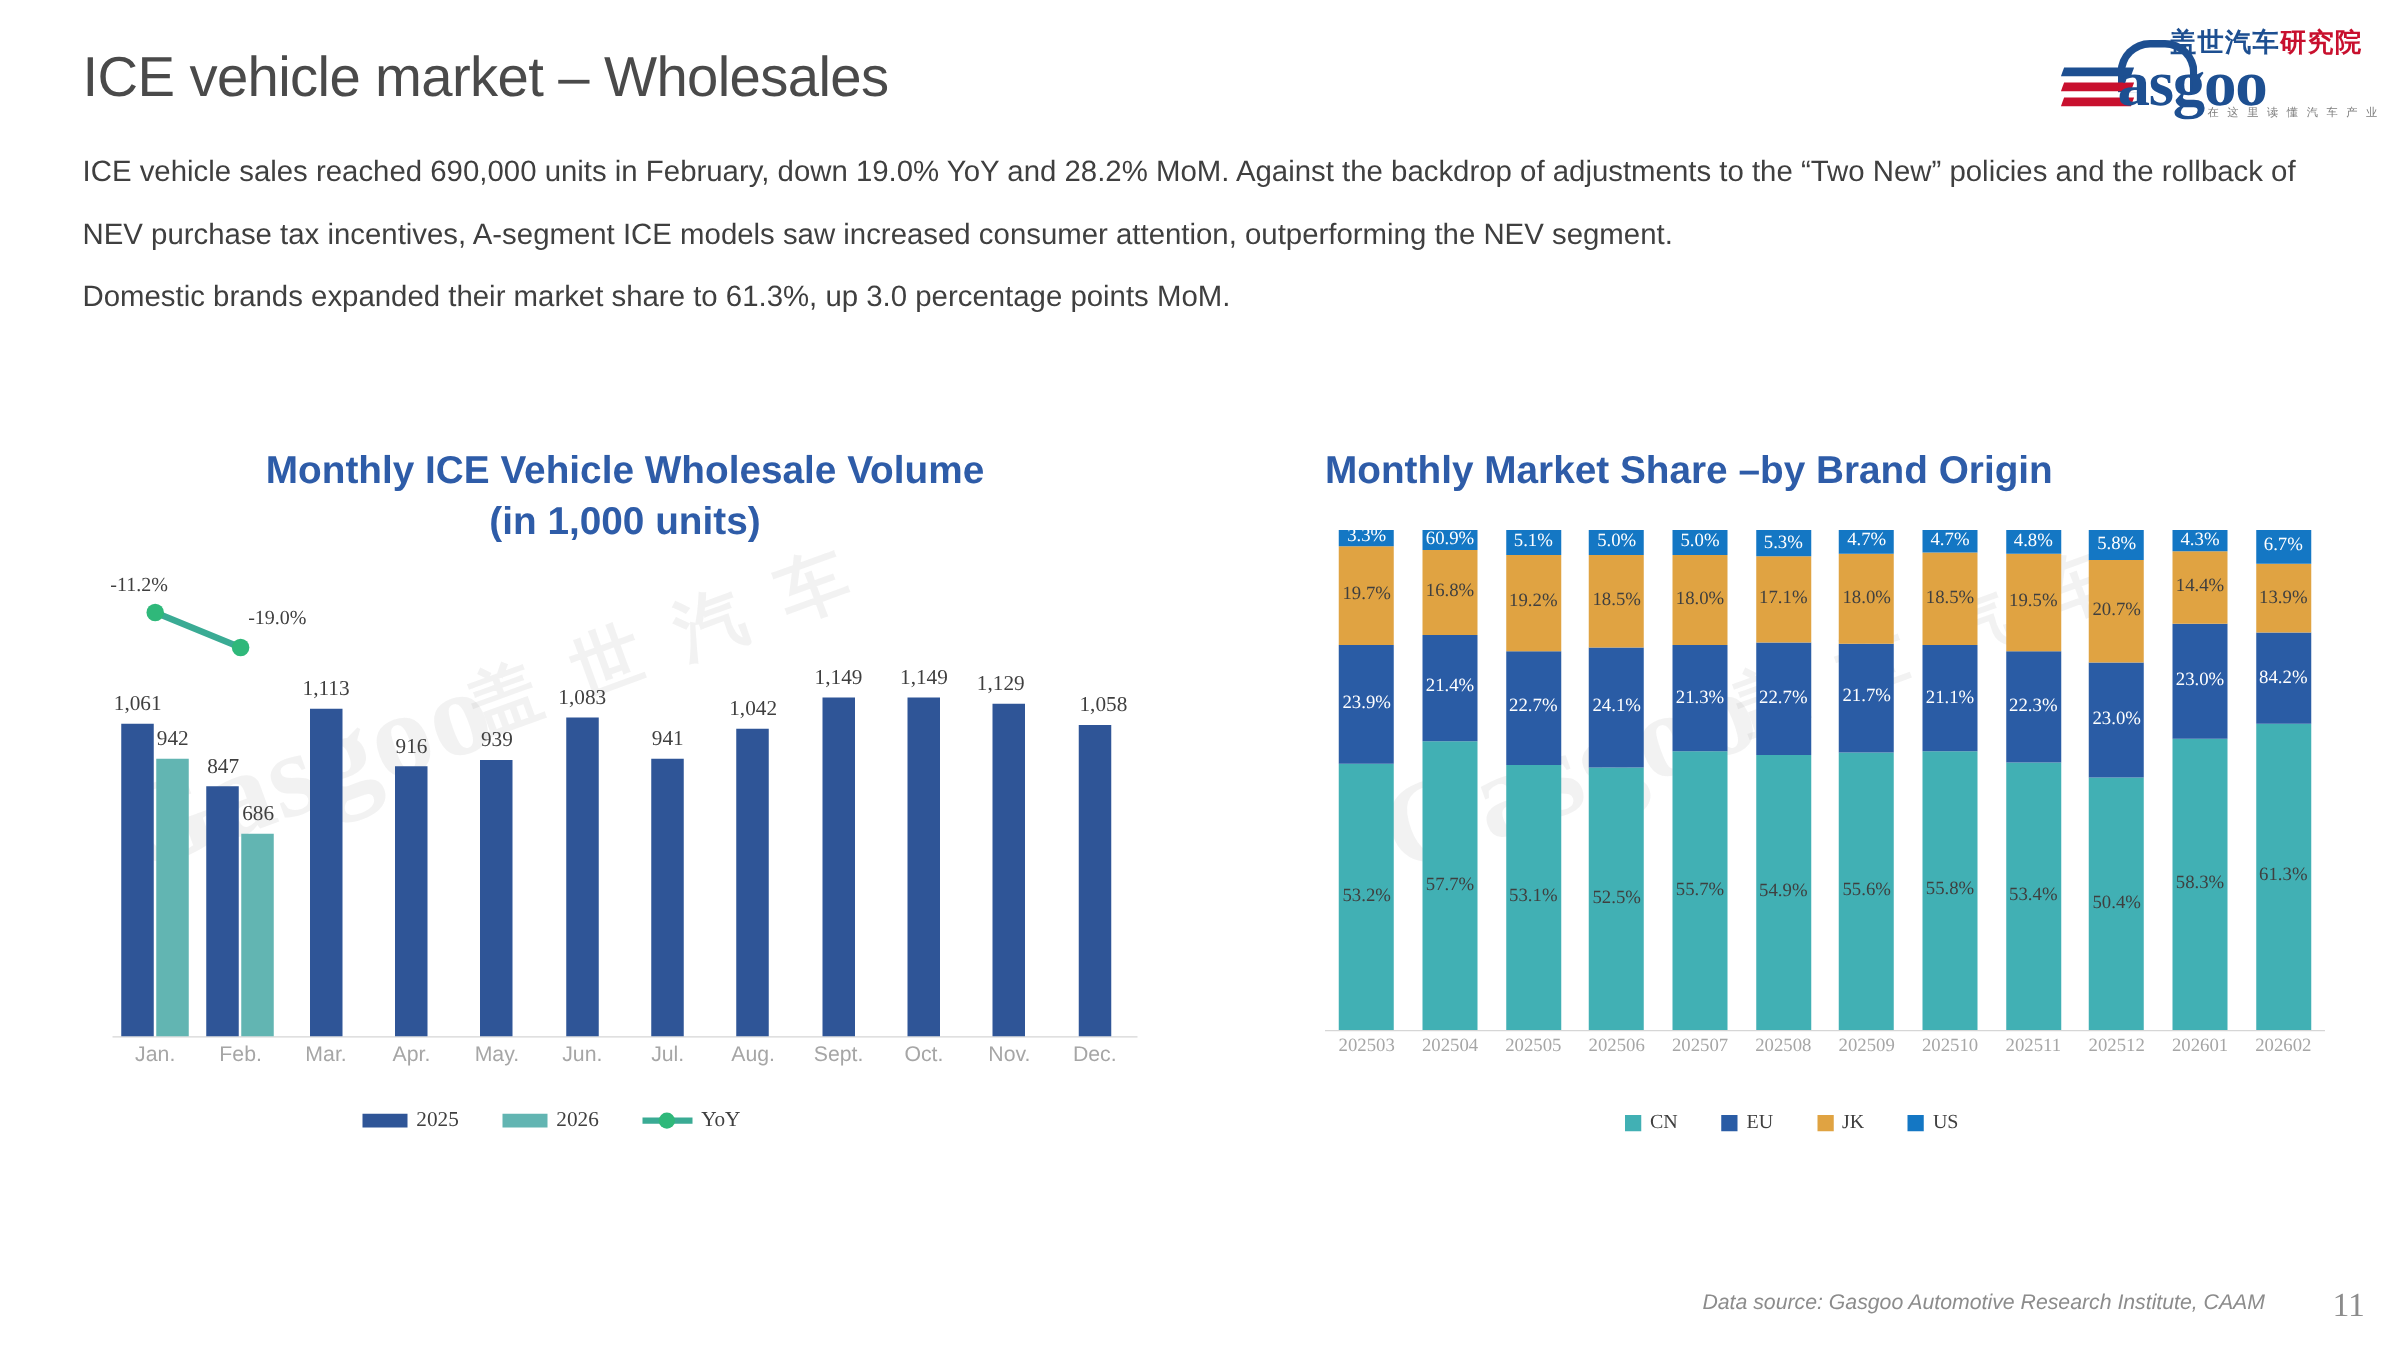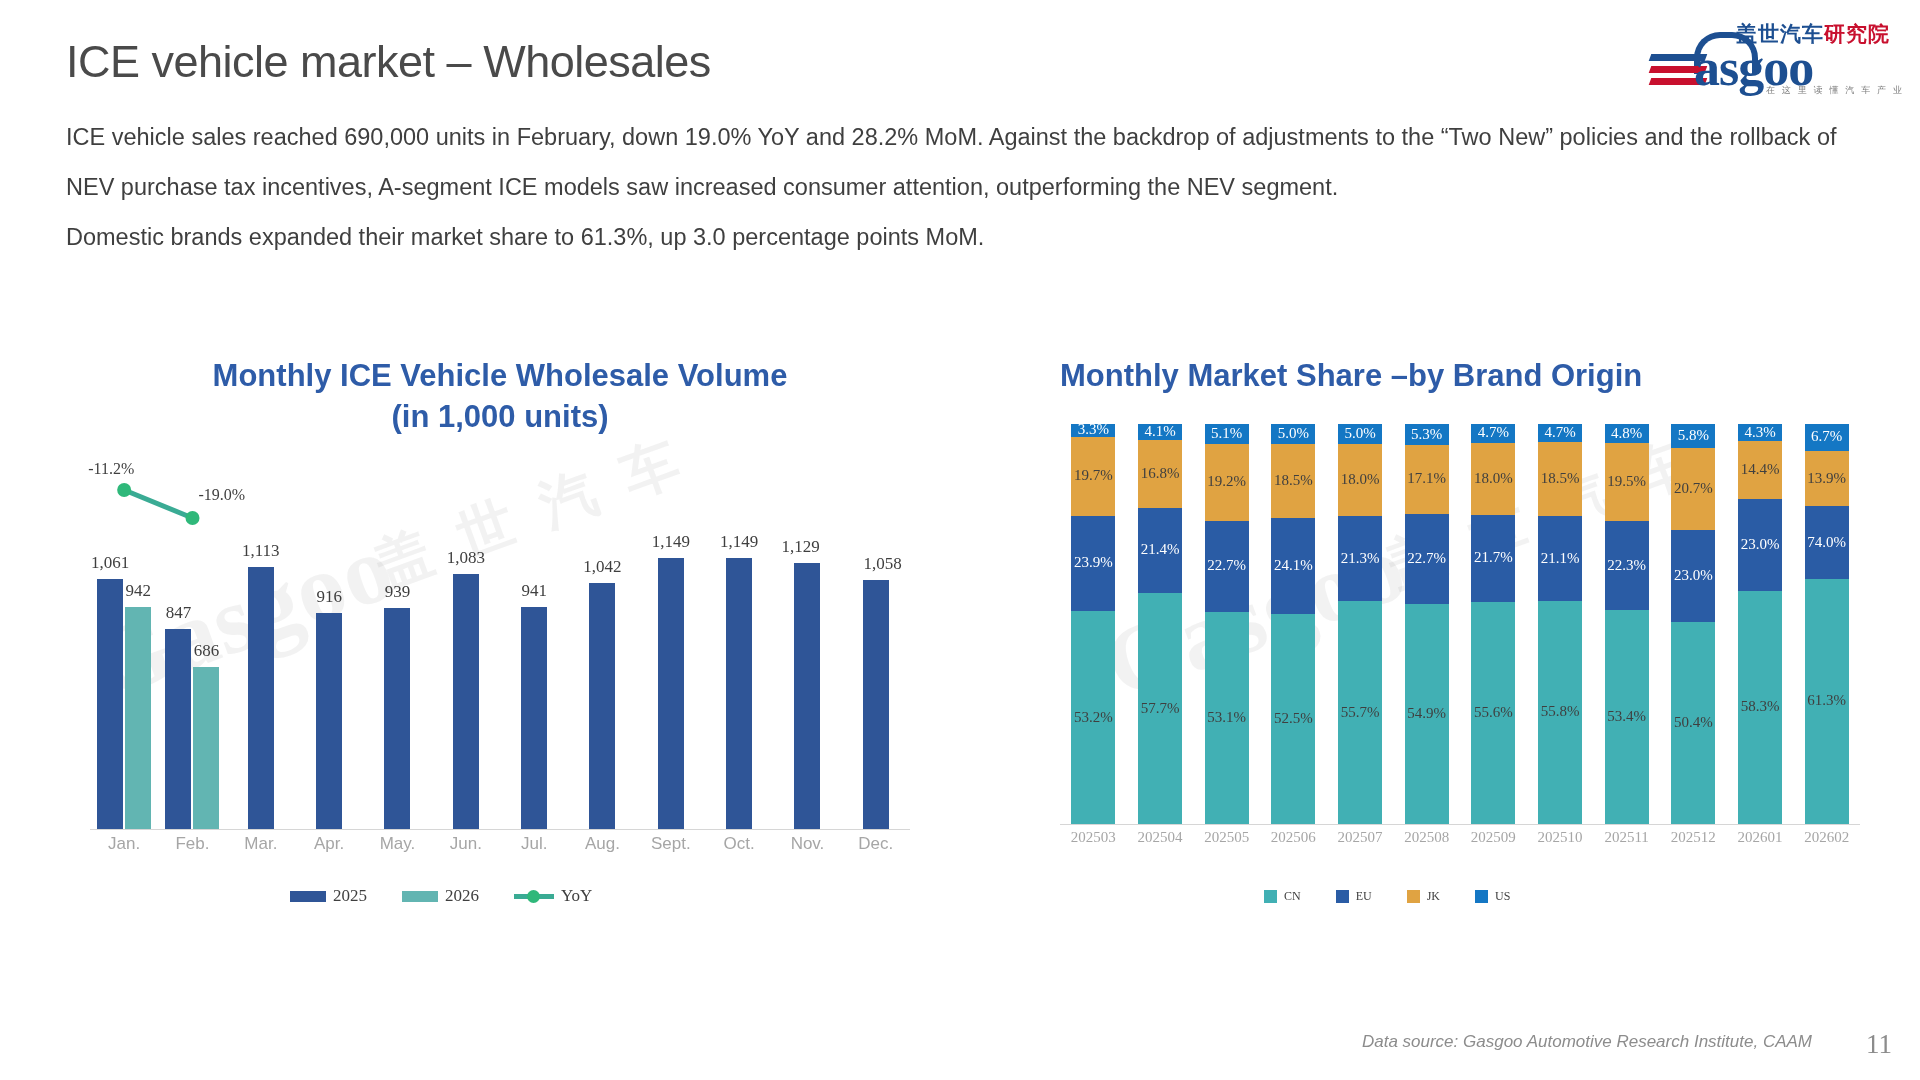--- a/index.html
+++ b/index.html
@@ -238,23 +238,23 @@
   .per-lbl {
     position: absolute;
     top: 404px;
     font-size: 15px;
     color: #a6a6a6;
     text-align: center;
     width: 66px;
     font-family: "Liberation Serif", serif;
   }
   #right-legend {
-    left: 1264px;
+    left: 1300px;
     top: 889px;
-    font-size: 12px;
+    font-size: 16px;
   }
   .lg-sq { width: 13px; height: 13px; display: inline-block; }
 
   
   #data-source {
     position: absolute;
     right: 108px;
     bottom: 28px;
     font-size: 17px;
     font-style: italic;
@@ -412,21 +412,21 @@
       </div>
       <div class="per-lbl" style="left: 0.333333px;">202503</div>
       <div class="sgrp" style="left: 78px; width: 44px;">
         <div class="seg cn" style="bottom: 0px; height: 230.8px;"></div>
         <div class="seg-lbl dark" style="bottom: 108.4px; left: -8px; width: 60px;">57.7%</div>
         <div class="seg eu" style="bottom: 230.8px; height: 85.6px;"></div>
         <div class="seg-lbl light" style="bottom: 266.6px; left: -8px; width: 60px;">21.4%</div>
         <div class="seg jk" style="bottom: 316.4px; height: 67.2px;"></div>
         <div class="seg-lbl dark" style="bottom: 343px; left: -8px; width: 60px;">16.8%</div>
         <div class="seg us" style="bottom: 383.6px; height: 16.4px;"></div>
-        <div class="seg-lbl light" style="bottom: 384.8px; left: -8px; width: 60px;">4.1%</div>
+        <div class="seg-lbl light" style="bottom: 384.8px; left: -8px; width: 60px;">60.9%</div>
       </div>
       <div class="per-lbl" style="left: 67px;">202504</div>
       <div class="sgrp" style="left: 144.667px; width: 44px;">
         <div class="seg cn" style="bottom: 0px; height: 212.4px;"></div>
         <div class="seg-lbl dark" style="bottom: 99.2px; left: -8px; width: 60px;">53.1%</div>
         <div class="seg eu" style="bottom: 212.4px; height: 90.8px;"></div>
         <div class="seg-lbl light" style="bottom: 250.8px; left: -8px; width: 60px;">22.7%</div>
         <div class="seg jk" style="bottom: 303.2px; height: 76.8px;"></div>
         <div class="seg-lbl dark" style="bottom: 334.6px; left: -8px; width: 60px;">19.2%</div>
         <div class="seg us" style="bottom: 380px; height: 20.4px;"></div>
@@ -518,21 +518,21 @@
         <div class="seg jk" style="bottom: 325.2px; height: 57.6px;"></div>
         <div class="seg-lbl dark" style="bottom: 347px; left: -8px; width: 60px;">14.4%</div>
         <div class="seg us" style="bottom: 382.8px; height: 17.2px;"></div>
         <div class="seg-lbl light" style="bottom: 384.4px; left: -8px; width: 60px;">4.3%</div>
       </div>
       <div class="per-lbl" style="left: 667px;">202601</div>
       <div class="sgrp" style="left: 744.667px; width: 44px;">
         <div class="seg cn" style="bottom: 0px; height: 245.2px;"></div>
         <div class="seg-lbl dark" style="bottom: 115.6px; left: -8px; width: 60px;">61.3%</div>
         <div class="seg eu" style="bottom: 245.2px; height: 72.4px;"></div>
-        <div class="seg-lbl light" style="bottom: 274.4px; left: -8px; width: 60px;">74.0%</div>
+        <div class="seg-lbl light" style="bottom: 274.4px; left: -8px; width: 60px;">84.2%</div>
         <div class="seg jk" style="bottom: 317.6px; height: 55.6px;"></div>
         <div class="seg-lbl dark" style="bottom: 338.4px; left: -8px; width: 60px;">13.9%</div>
         <div class="seg us" style="bottom: 373.2px; height: 26.8px;"></div>
         <div class="seg-lbl light" style="bottom: 379.6px; left: -8px; width: 60px;">6.7%</div>
       </div>
       <div class="per-lbl" style="left: 733.667px;">202602</div>
     </div>
 </div>
 
 <div id="right-legend" class="legend-row">

